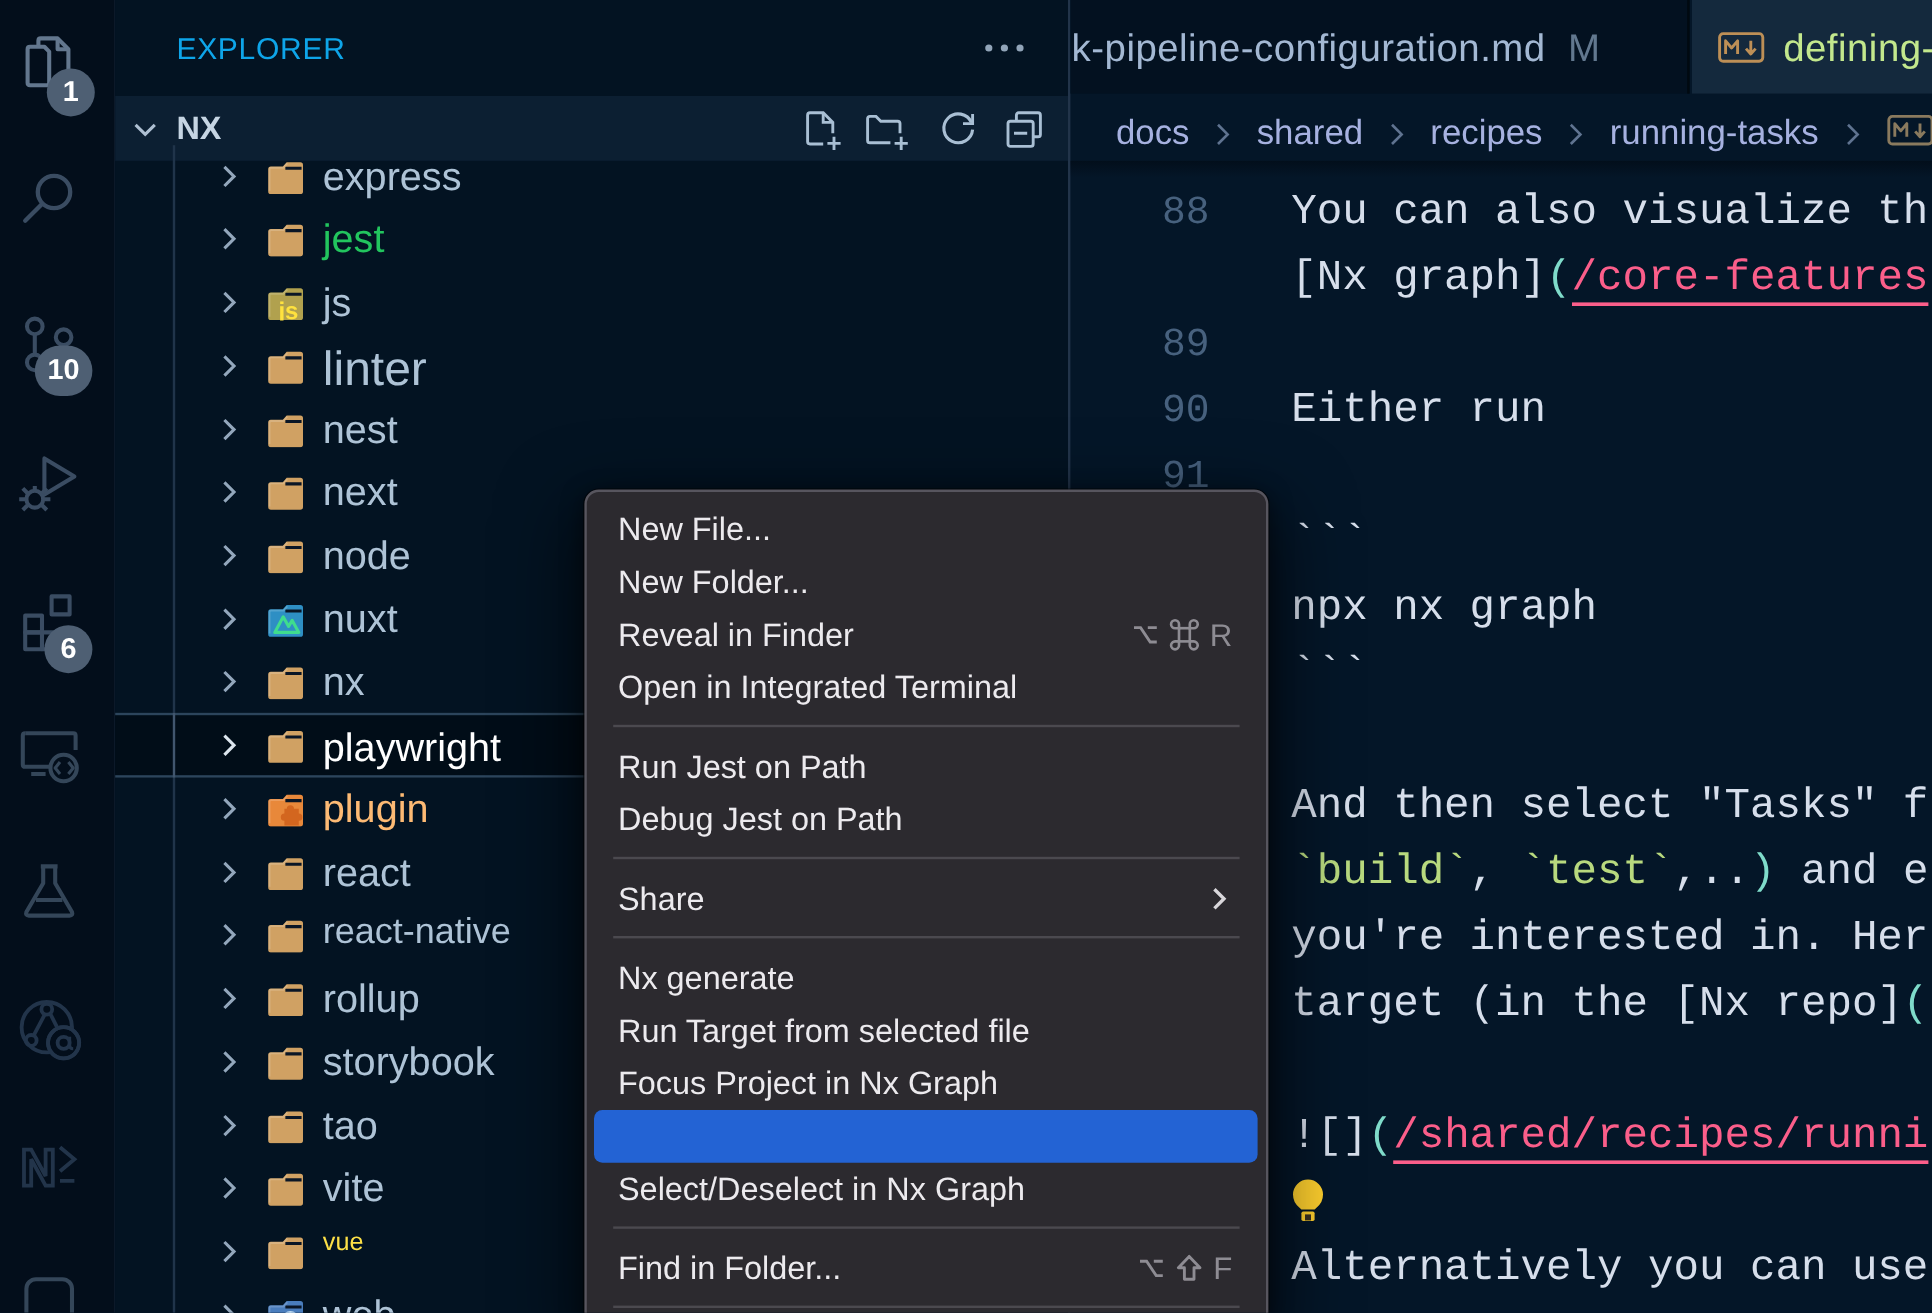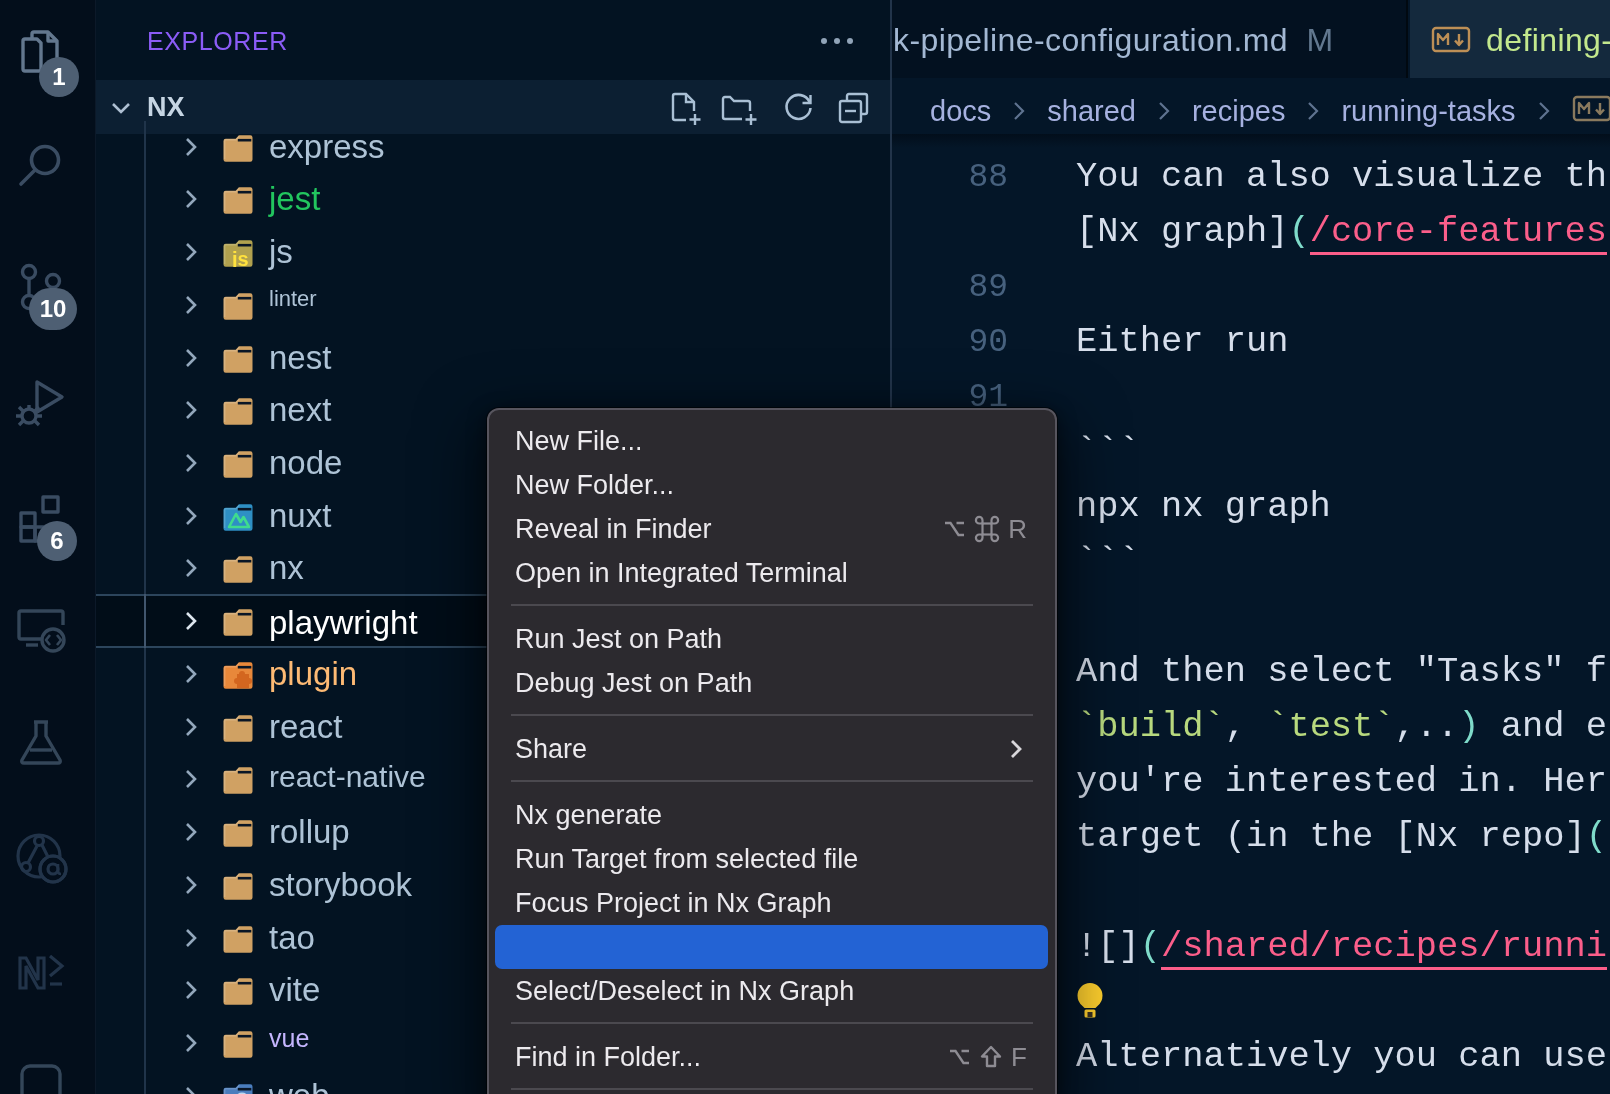--- a/index.html
+++ b/index.html
@@ -85,21 +85,21 @@
 <path d="M38 12 l12 10 l-12 10"></path>
 <path d="M38 40 h12"></path>
 </g>
       </svg></div>
 <div class="abs" style="left:12px;top:1062px;width:58px;height:32px;overflow:hidden;"><svg width="58" height="58" viewBox="0 0 58 58" style="">
 <g fill="none" stroke="#344659" stroke-width="3.4">
 <rect x="10" y="4" width="38" height="54" rx="8"></rect>
 </g>
       </svg></div>
 <div class="abs" style="left:96px;top:0;width:794px;height:1094px;background:#031322;"></div>
-<div class="abs" style="left:147px;top:27px;font-size:25px;letter-spacing:0.6px;color:#8b5cf6;">EXPLORER</div>
+<div class="abs" style="left:147px;top:27px;font-size:25px;letter-spacing:0.6px;color:#0ea5e9;">EXPLORER</div>
 <div class="abs" style="left:818px;top:33px;"><svg width="40" height="12" viewBox="0 0 40 12" style="">
         <g fill="#91a4b8">
           <circle cx="6" cy="6" r="3"></circle>
           <circle cx="19" cy="6" r="3"></circle>
           <circle cx="32" cy="6" r="3"></circle>
         </g>
       </svg></div>
 <div class="abs" style="left:96px;top:80px;width:794px;height:54px;background:#0c1f32;"></div>
 <div class="abs" style="left:108px;top:95px;"><svg width="26" height="26" viewBox="0 0 26 26" style="">
         <path d="M5 9 l8 8 l8-8" fill="none" stroke="#aebfd2" stroke-width="2.6"></path>
@@ -161,21 +161,21 @@
       </svg></div>
 <div class="abs" style="left:269px;top:233.1px;font-size:33px;color:#aec3d6;">js</div>
 <div class="abs" style="left:178px;top:291.8px;"><svg width="26" height="26" viewBox="0 0 26 26" style="">
         <path d="M9 5 l8 8 l-8 8" fill="none" stroke="#93a7bc" stroke-width="2.6"></path>
       </svg></div>
 <div class="abs" style="left:221px;top:289.8px;"><svg width="34" height="30" viewBox="0 0 34 30" style="">
 <path d="M2.5 27.5 V9 q0-2.2 2.2-2.2 h10 l3.2-3.6 h11.4 q2.2 0 2.2 2.2 V27.5 q0 2.2-2.2 2.2 H4.7 q-2.2 0-2.2-2.2 z" fill="#d0a163"></path>
 <path d="M16.8 8.2 h13.5" stroke="#0a1626" stroke-width="2.6"></path>
 <path d="M3.6 27 V9 q0-1.2 1.2-1.2 h10.4 l3.2-3.6" fill="none" stroke="#ffffff2e" stroke-width="1.6"></path>
 </svg></div>
-<div class="abs" style="left:269px;top:285.8px;font-size:22px;color:#aec3d6;">linter</div>
+<div class="abs" style="left:269px;top:285.8px;font-size:40px;color:#aec3d6;">linter</div>
 <div class="abs" style="left:178px;top:344.5px;"><svg width="26" height="26" viewBox="0 0 26 26" style="">
         <path d="M9 5 l8 8 l-8 8" fill="none" stroke="#93a7bc" stroke-width="2.6"></path>
       </svg></div>
 <div class="abs" style="left:221px;top:342.5px;"><svg width="34" height="30" viewBox="0 0 34 30" style="">
 <path d="M2.5 27.5 V9 q0-2.2 2.2-2.2 h10 l3.2-3.6 h11.4 q2.2 0 2.2 2.2 V27.5 q0 2.2-2.2 2.2 H4.7 q-2.2 0-2.2-2.2 z" fill="#d0a163"></path>
 <path d="M16.8 8.2 h13.5" stroke="#0a1626" stroke-width="2.6"></path>
 <path d="M3.6 27 V9 q0-1.2 1.2-1.2 h10.4 l3.2-3.6" fill="none" stroke="#ffffff2e" stroke-width="1.6"></path>
 </svg></div>
 <div class="abs" style="left:269px;top:338.5px;font-size:33px;color:#aec3d6;">nest</div>
 <div class="abs" style="left:178px;top:397.2px;"><svg width="26" height="26" viewBox="0 0 26 26" style="">
@@ -291,21 +291,21 @@
 </svg></div>
 <div class="abs" style="left:269px;top:971.3px;font-size:33px;color:#aec3d6;">vite</div>
 <div class="abs" style="left:178px;top:1030.0px;"><svg width="26" height="26" viewBox="0 0 26 26" style="">
         <path d="M9 5 l8 8 l-8 8" fill="none" stroke="#93a7bc" stroke-width="2.6"></path>
       </svg></div>
 <div class="abs" style="left:221px;top:1028.0px;"><svg width="34" height="30" viewBox="0 0 34 30" style="">
 <path d="M2.5 27.5 V9 q0-2.2 2.2-2.2 h10 l3.2-3.6 h11.4 q2.2 0 2.2 2.2 V27.5 q0 2.2-2.2 2.2 H4.7 q-2.2 0-2.2-2.2 z" fill="#d0a163"></path>
 <path d="M16.8 8.2 h13.5" stroke="#0a1626" stroke-width="2.6"></path>
 <path d="M3.6 27 V9 q0-1.2 1.2-1.2 h10.4 l3.2-3.6" fill="none" stroke="#ffffff2e" stroke-width="1.6"></path>
 </svg></div>
-<div class="abs" style="left:269px;top:1024.0px;font-size:25px;color:#c4b5fd;">vue</div>
+<div class="abs" style="left:269px;top:1024.0px;font-size:21px;color:#fde047;">vue</div>
 <div class="abs" style="left:178px;top:1082.7px;"><svg width="26" height="26" viewBox="0 0 26 26" style="">
         <path d="M9 5 l8 8 l-8 8" fill="none" stroke="#93a7bc" stroke-width="2.6"></path>
       </svg></div>
 <div class="abs" style="left:221px;top:1080.7px;"><svg width="34" height="30" viewBox="0 0 34 30" style="">
 <path d="M2.5 27.5 V9 q0-2.2 2.2-2.2 h10 l3.2-3.6 h11.4 q2.2 0 2.2 2.2 V27.5 q0 2.2-2.2 2.2 H4.7 q-2.2 0-2.2-2.2 z" fill="#4a7dbd"></path>
 <path d="M16.8 8.2 h13.5" stroke="#0a1626" stroke-width="2.6"></path>
 <path d="M3.6 27 V9 q0-1.2 1.2-1.2 h10.4 l3.2-3.6" fill="none" stroke="#ffffff2e" stroke-width="1.6"></path>
 <circle cx="21" cy="19" r="6.5" fill="none" stroke="#bcd8f0" stroke-width="1.8"></circle>
         <path d="M14.5 19 h13 M21 12.5 v13" stroke="#bcd8f0" stroke-width="1.6"></path>
       </svg></div>

